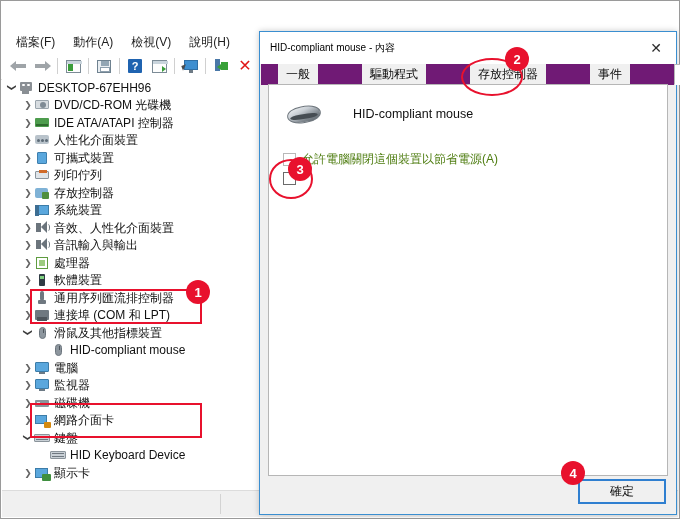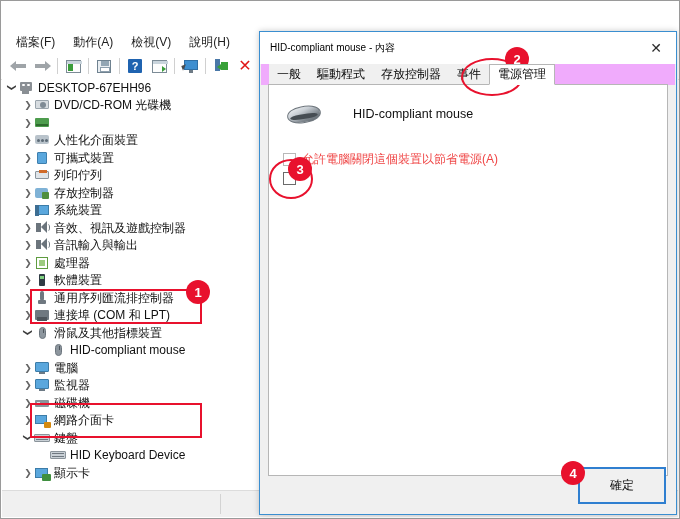--- a/index.html
+++ b/index.html
@@ -211,21 +211,21 @@
     display:flex;align-items:center;
   }
   .dlg-title-txt{font-size:10px;color:#000;margin-left:10px;}
   .dlg-close{
     position:absolute;right:0;top:0;width:40px;height:31px;
     display:flex;align-items:center;justify-content:center;
     font-size:14px;color:#2b2b2b;
   }
   .tabstrip{
     position:absolute;left:1px;top:32px;right:1px;height:21px;
-    background:#f0abfc;display:flex;align-items:flex-end;padding-left:8px;
+    background:#701a75;display:flex;align-items:flex-end;padding-left:17px;gap:44px;
   }
   .tab{
     font-size:12px;color:#0a0a0a;padding:3px 8px 3px 8px;height:21px;
     box-sizing:border-box;display:flex;align-items:center;white-space:nowrap;
     background:#f0f0f0;
   }
   .tab.active{
     background:#ffffff;border:1px solid #b6b6b6;border-bottom:1px solid #ffffff;
     position:relative;z-index:2;
   }
@@ -251,27 +251,27 @@
   }
   .dev-name{font-size:12.5px;color:#101010;margin-left:28px;}
 
   .cbrow{position:absolute;display:flex;align-items:center;}
   .cbox{
     width:13px;height:13px;border:1px solid #6b6b6b;background:#fff;box-sizing:border-box;
     flex:0 0 auto;
   }
   .cbox.grey{border-color:#b8b8b8;}
   .cblabel{font-size:12px;color:#111;margin-left:6px;white-space:nowrap;}
-  .cblabel.dim{color:#ef4444;}
+  .cblabel.dim{color:#4d7c0f;}
 
   .dlg-buttons{
     position:absolute;right:10px;bottom:10px;display:flex;gap:10px;
   }
   .dbtn{
-    width:88px;height:37px;font-size:12px;color:#0a0a0a;
+    width:88px;height:25px;font-size:12px;color:#0a0a0a;
     background:#f0f0f0;border:1px solid #a6a6a6;box-sizing:border-box;
     display:flex;align-items:center;justify-content:center;
   }
   .dbtn.primary{border:2px solid #2f7fd0;background:#f0f0f0;}
 
   
   .ann-box{
     position:absolute;border:2.5px solid #e8112d;box-sizing:border-box;
     pointer-events:none;
   }
@@ -371,20 +371,21 @@
           <div class="tico">
             <div class="i-disc"></div>
           </div>
           <div class="tlab">DVD/CD-ROM 光碟機</div>
         </div>
         <div class="trow" style="padding-left: 20px;">
           <div class="chev">❯</div>
           <div class="tico">
             <div class="i-ide"></div>
           </div>
+          <div class="tlab">IDE ATA/ATAPI 控制器</div>
         </div>
         <div class="trow" style="padding-left: 20px;">
           <div class="chev">❯</div>
           <div class="tico">
             <div class="i-hid"></div>
           </div>
           <div class="tlab">人性化介面裝置</div>
         </div>
         <div class="trow" style="padding-left: 20px;">
           <div class="chev">❯</div>
@@ -413,21 +414,21 @@
             <div class="i-sys"></div>
           </div>
           <div class="tlab">系統裝置</div>
         </div>
         <div class="trow" style="padding-left: 20px;">
           <div class="chev">❯</div>
           <div class="tico">
             <div class="i-spk"></div>
             <div class="i-spkw"></div>
           </div>
-          <div class="tlab">音效、視訊及遊戲控制器</div>
+          <div class="tlab">音效、人性化介面裝置</div>
         </div>
         <div class="trow" style="padding-left: 20px;">
           <div class="chev">❯</div>
           <div class="tico">
             <div class="i-spk"></div>
             <div class="i-spkw"></div>
           </div>
           <div class="tlab">音訊輸入與輸出</div>
         </div>
         <div class="trow" style="padding-left: 20px;">

